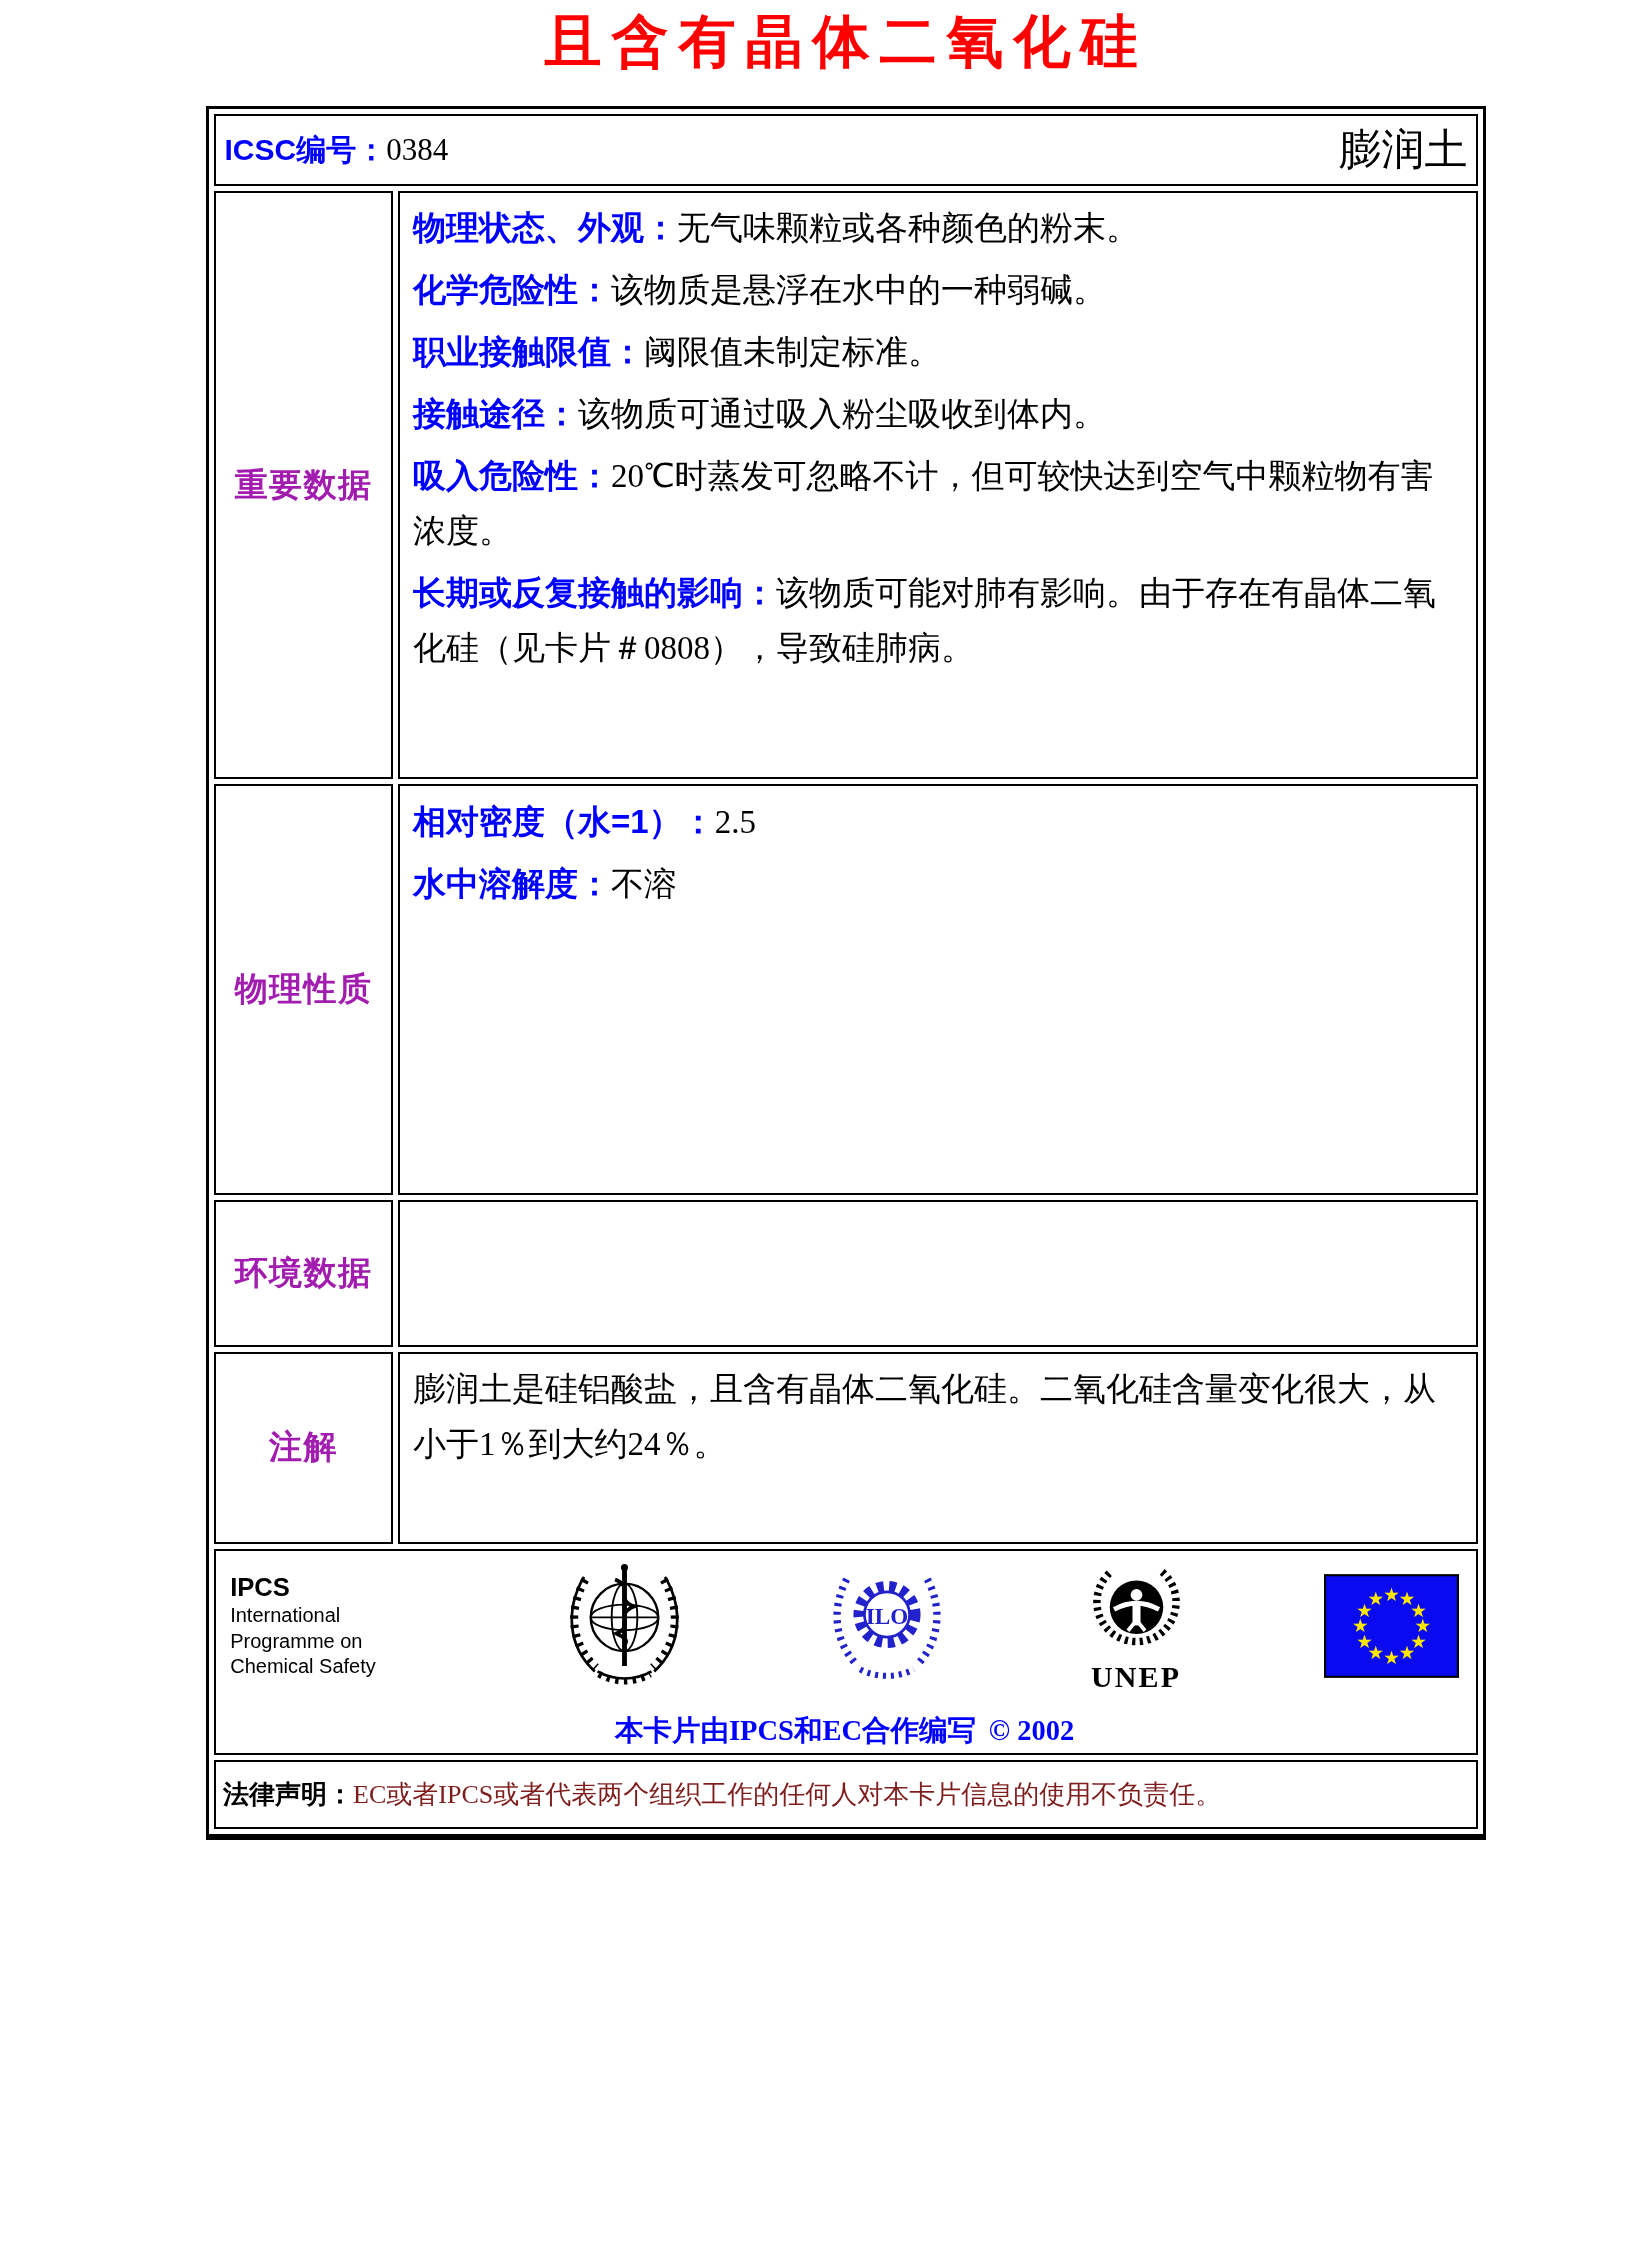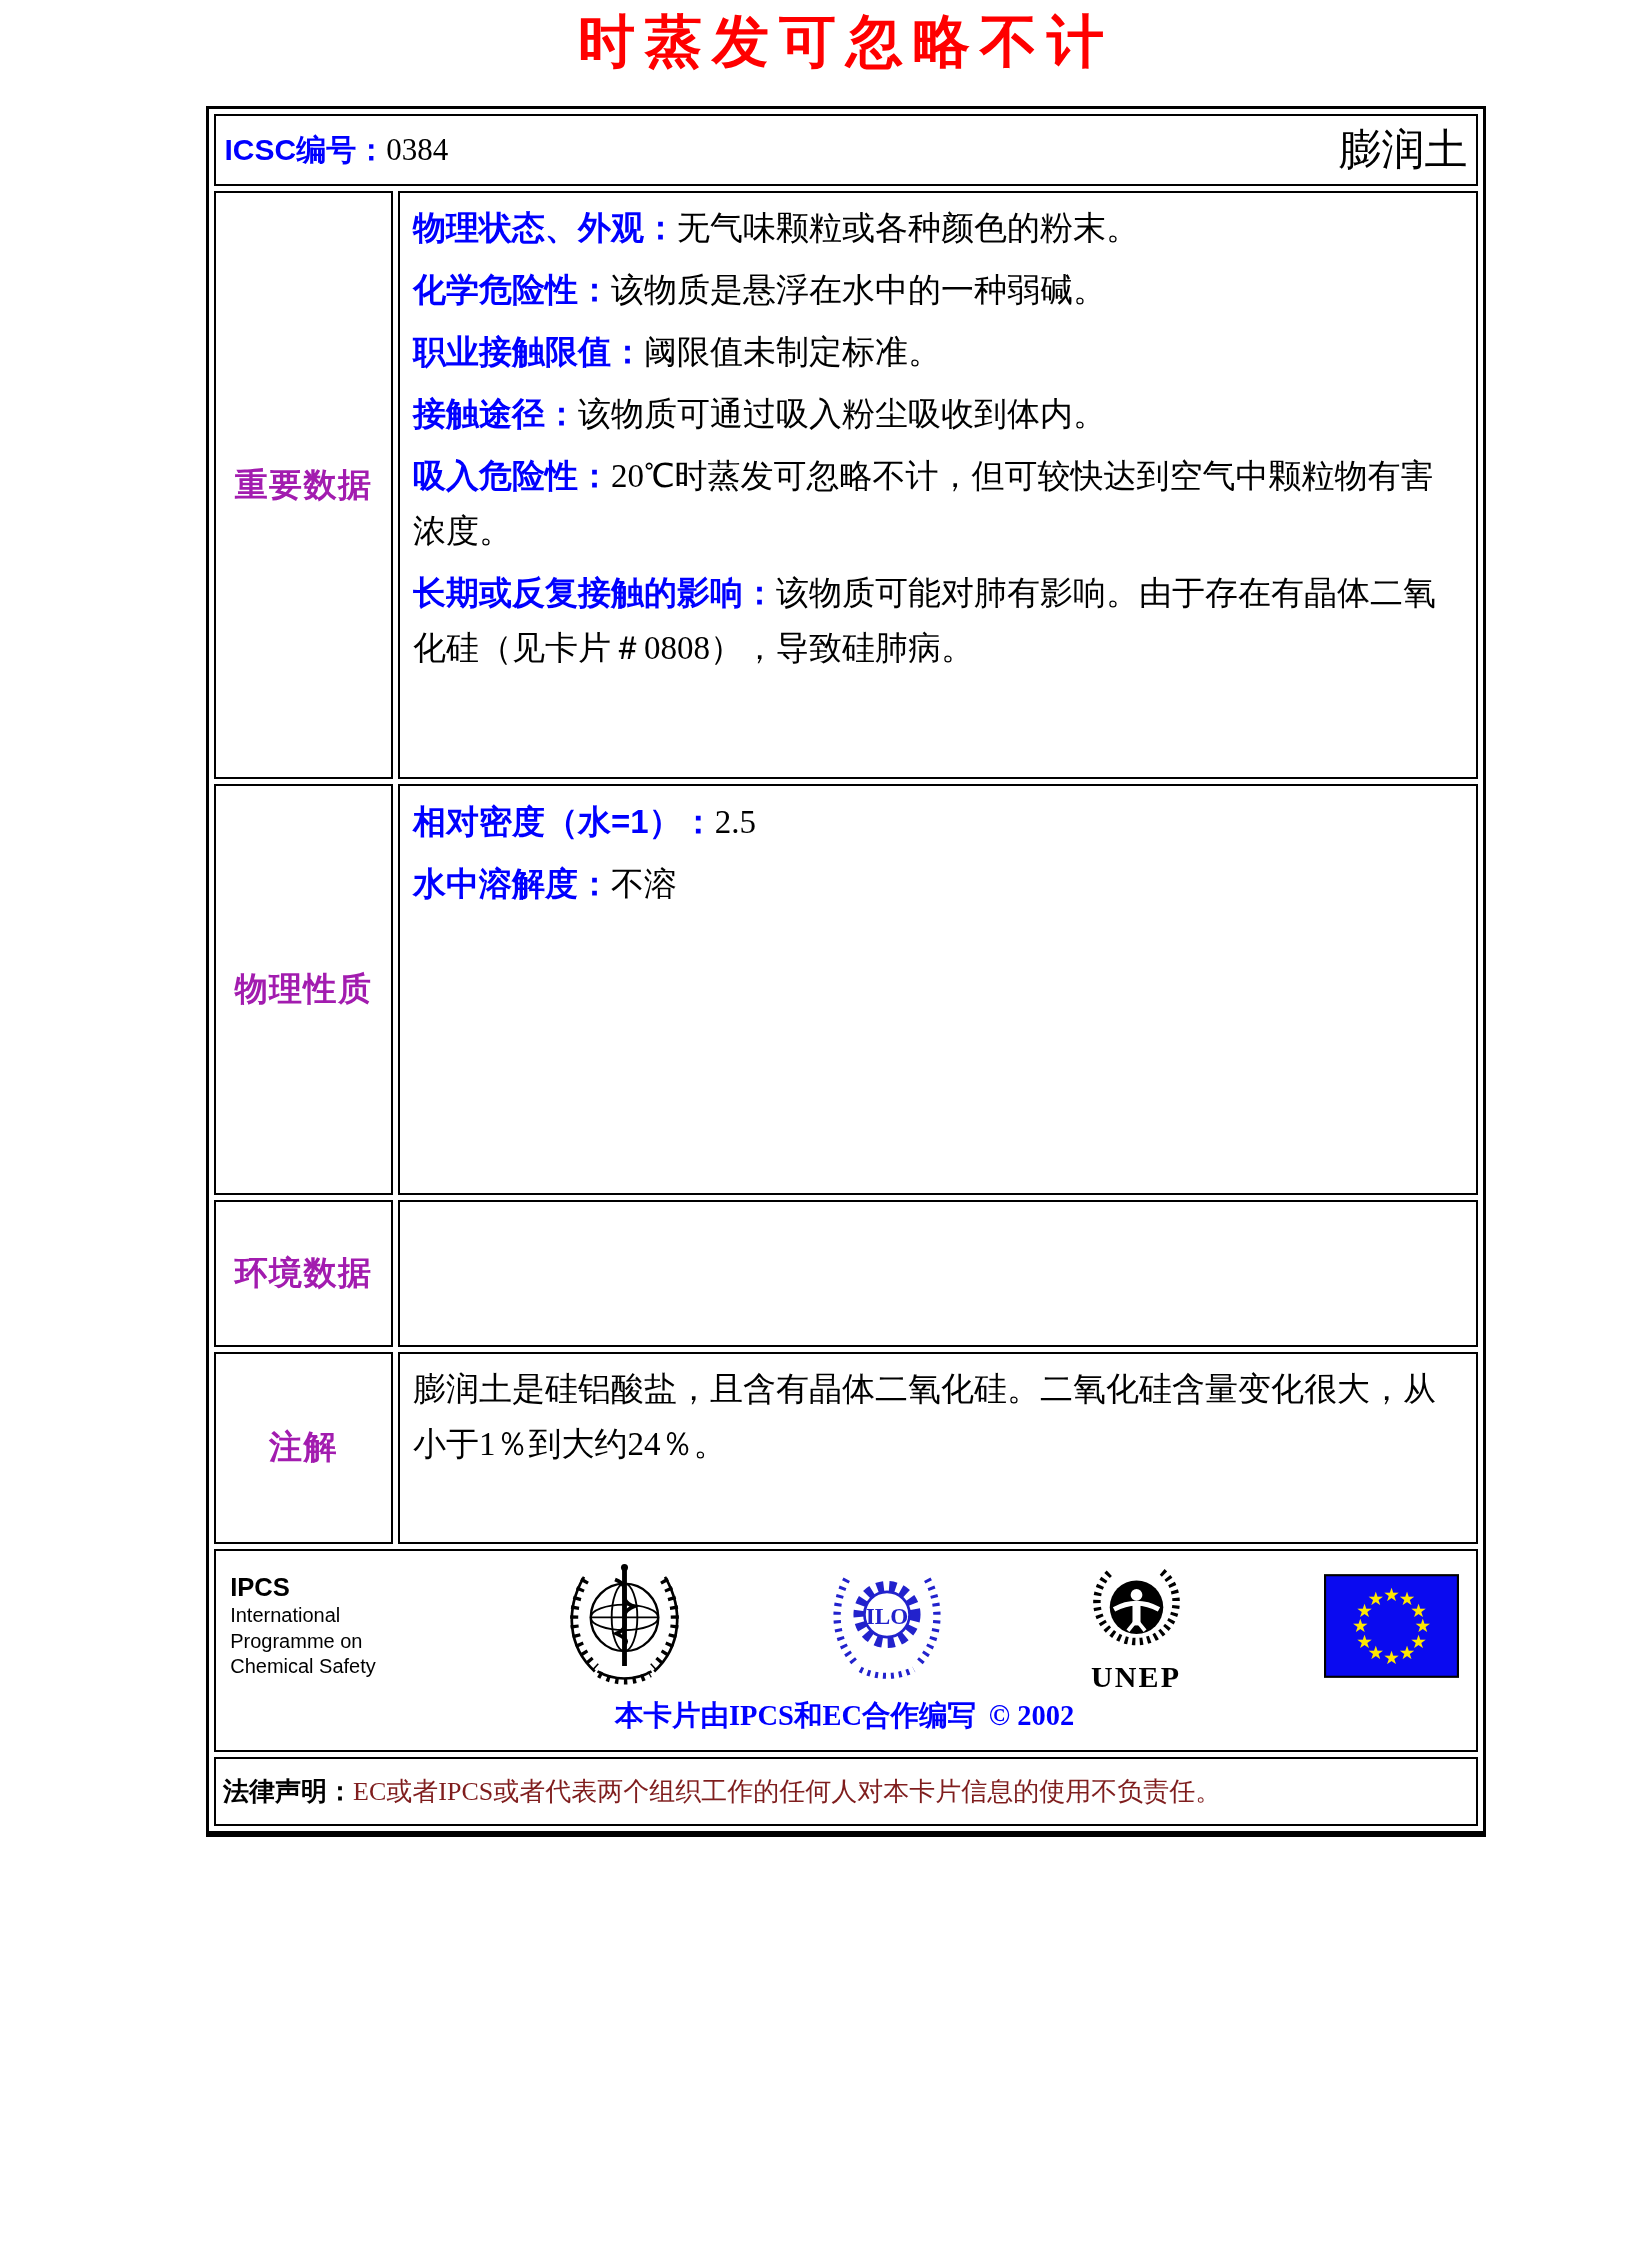--- a/index.html
+++ b/index.html
@@ -59,36 +59,36 @@
   .footer-cell { height:192px; vertical-align:top; padding:4.3px 17px 2.8px 14.2px; }
   .logos-row { display:flex; align-items:center; justify-content:space-between; height:142px; }
   .ipcs-block { font-family:"Liberation Sans", sans-serif; font-size:20px; line-height:25.6px; color:#000; width:192px; }
   .ipcs-acronym { font-weight:bold; font-size:25.6px; line-height:31px; }
   .unep-block { text-align:center; }
   .unep-caption {
     font-family:"Liberation Serif", serif; font-weight:bold;
     font-size:30px; letter-spacing:2.1px; color:#000; margin-top:-7.1px;
   }
   .credit-line {
-    text-align:center; margin-top:0;
+    text-align:center; margin-top:15px;
     color:#0000ff; font-family:"Liberation Serif", serif;
     font-weight:bold; font-size:28.5px;
   }
   .credit-copy { margin-left:12.8px; }
 
   .legal-cell { height:65px; vertical-align:middle; padding:0 7.1px; font-size:26px; line-height:33px; }
   .legal-label { color:#000; font-family:"Liberation Sans", sans-serif; font-weight:bold; }
   .legal-text  { color:#7f1d1d; }
 </style>
 </head>
 <body>
 
 <div class="page">
 
-  <h1 class="title">时蒸发可忽略不计</h1>
+  <h1 class="title">且含有晶体二氧化硅</h1>
 
   <table class="card">
     <colgroup>
         <col style="width:179px">
         <col>
       </colgroup>
 
     <tbody>
         <tr>
       <td class="header-cell" colspan="2">

